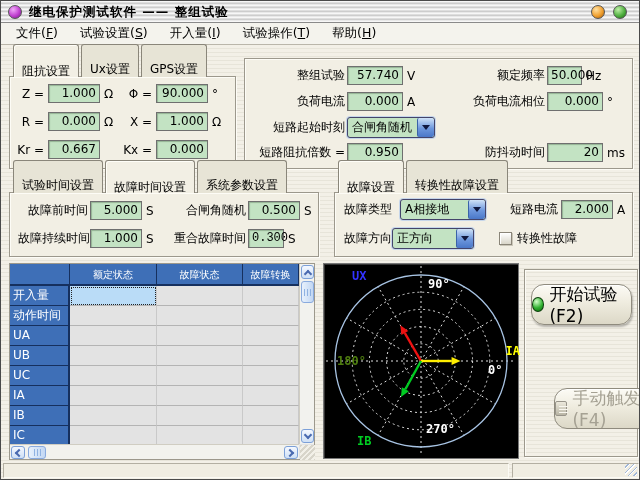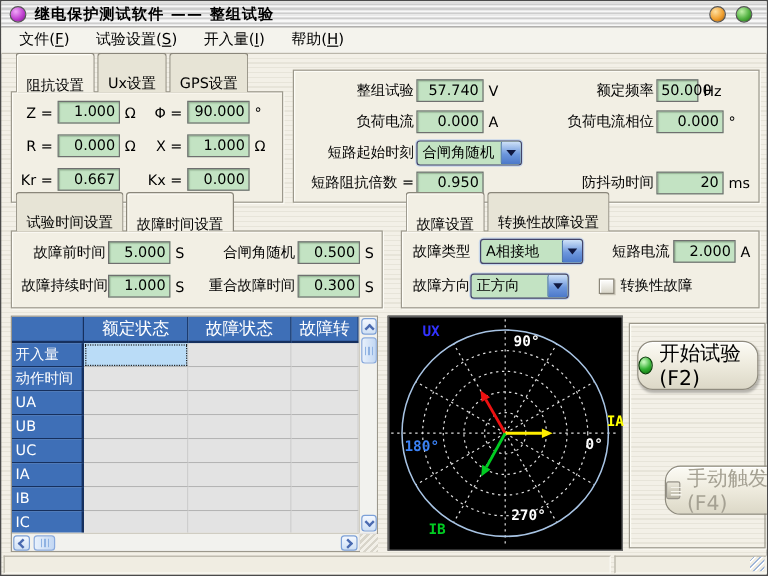--- a/index.html
+++ b/index.html
@@ -42,21 +42,21 @@
   .combo-btn{width:17px;background:linear-gradient(180deg,#cfe2f8,#6d97dd 55%,#4a77c8);
     border-left:1px solid #3a62a8;border-radius:2px;display:flex;align-items:center;justify-content:center;}
   .tri-down{width:0;height:0;border-left:4px solid transparent;border-right:4px solid transparent;border-top:5px solid #101840;}
 
   .irow,.srow,.trow,.frow{position:absolute;left:0;right:0;display:flex;align-items:center;}
 
   
   .tbl{position:absolute;left:8px;top:262px;width:306px;height:197px;background:#e3e3e3;border:1px solid #9c988c;}
   .tbl-grid{position:absolute;left:0;top:0;width:289px;height:180px;overflow:hidden;}
   .tbl-header{display:flex;height:22px;}
-  .hcell{background:#3e6fb7;color:#fff;font-size:14px;line-height:21px;text-align:center;
+  .hcell{background:#3e6fb7;color:#fff;font-size:10px;line-height:21px;text-align:center;
     border-right:1px solid #16305e;border-bottom:2px solid #16305e;}
   .tbl-row{display:flex;height:20px;}
   .rhead{width:60px;background:#3e6fb7;color:#fff;font-size:12px;line-height:19px;padding-left:3px;
     border-right:2px solid #16305e;border-bottom:1px solid #16305e;}
   .td{background:#e3e3e3;border-right:1px solid #c9c9c9;border-bottom:1px solid #b4b4b4;}
   .td.sel{background:#badcf7;outline:1px dotted #222;outline-offset:-2px;}
   .c1{width:60px;} .c2{width:87px;} .c3{width:86px;} .c4{width:56px;}
 
   
   .sb-btn{position:absolute;background:linear-gradient(180deg,#f4f8ff,#cfe0f5);border:1px solid #7ca0d8;
@@ -116,20 +116,21 @@
     <div class="orb orb-app"></div>
     <div class="title-text">继电保护测试软件 —— 整组试验</div>
     <div class="orb orb-min"></div>
     <div class="orb orb-cls"></div>
   </div>
 
   <div class="menubar">
     <div class="menu-item"><span>文件(</span><span class="hotkey">F</span><span>)</span></div>
     <div class="menu-item"><span>试验设置(</span><span class="hotkey">S</span><span>)</span></div>
     <div class="menu-item"><span>开入量(</span><span class="hotkey">I</span><span>)</span></div>
+    <div class="menu-item"><span>试验操作(</span><span class="hotkey">T</span><span>)</span></div>
     <div class="menu-item"><span>帮助(</span><span class="hotkey">H</span><span>)</span></div>
   </div>
 
   <div class="tabbar" style="left:12px;top:55px;">
     <div class="tab active">阻抗设置</div>
     <div class="tab">Ux设置</div>
     <div class="tab">GPS设置</div>
   </div>
   <div class="panel-body" style="left:8px;top:75px;width:227px;height:93px;">
     <div class="irow" style="top:7px;padding-left:6px;">
@@ -189,36 +190,37 @@
       <div style="width:34px;"></div>
       <div class="lbl" style="width:108px;text-align:right;">防抖动时间</div>
       <div class="field" style="width:56px;margin-left:2px;">20</div>
       <div class="unit">ms</div>
     </div>
   </div>
 
   <div class="tabbar" style="left:12px;top:171px;">
     <div class="tab">试验时间设置</div>
     <div class="tab active">故障时间设置</div>
+    <div class="tab">系统参数设置</div>
   </div>
   <div class="panel-body" style="left:8px;top:191px;width:310px;height:65px;">
     <div class="trow" style="top:8px;padding-left:8px;">
       <div class="lbl" style="width:70px;text-align:right;">故障前时间</div>
       <div class="field" style="width:52px;margin-left:2px;">5.000</div>
       <div class="unit" style="width:18px;">S</div>
       <div class="lbl" style="width:86px;text-align:right;">合闸角随机</div>
       <div class="field" style="width:52px;margin-left:2px;">0.500</div>
       <div class="unit">S</div>
     </div>
     <div class="trow" style="top:36px;padding-left:8px;">
       <div class="lbl" style="width:70px;text-align:center;">故障持续时间</div>
       <div class="field" style="width:52px;margin-left:2px;">1.000</div>
       <div class="unit" style="width:18px;">S</div>
       <div class="lbl" style="width:86px;text-align:right;">重合故障时间</div>
-      <div class="field" style="width:52px;margin-left:2px;">0.300</div>
+      <div class="field" style="width:36px;margin-left:2px;font-family:Liberation Mono, monospace;">0.300</div>
       <div class="unit">S</div>
     </div>
   </div>
 
   <div class="tabbar" style="left:337px;top:171px;">
     <div class="tab active">故障设置</div>
     <div class="tab">转换性故障设置</div>
   </div>
   <div class="panel-body" style="left:333px;top:191px;width:299px;height:65px;">
     <div class="frow" style="top:6px;padding-left:5px;">
@@ -352,21 +354,21 @@
         <polygon points="76.36000000000001,61.25047133177837 84.32410161513776,67.04469996583832 77.39589838486226,71.04469996583832" fill="#ee1111"></polygon>
         <line x1="97" y1="97" x2="127.56" y2="97" stroke="#ffee00" stroke-width="2.4"></line>
         <polygon points="136.56,97 127.56,101 127.56,93" fill="#ffee00"></polygon>
         <line x1="97" y1="97" x2="81.35034545844825" y2="125.2327241464597" stroke="#00cc22" stroke-width="2.4"></line>
         <polygon points="76.98705887623122,133.10430151071427 77.85186662989067,123.29348566547435 84.84882428700583,127.17196262744505" fill="#00cc22"></polygon>
       </svg>
     <div class="pl" style="left: 28px; top: 5px; color: rgb(51, 51, 255);">UX</div>
     <div class="pl" style="left: 104px; top: 13px; color: rgb(255, 255, 255);">90°</div>
     <div class="pl" style="right: -2px; top: 80px; color: rgb(255, 255, 0);">IA</div>
     <div class="pl" style="left: 164px; top: 99px; color: rgb(255, 255, 255);">0°</div>
-    <div class="pl" style="left: 13px; top: 101px; color: #3b82f6;">180°</div>
+    <div class="pl" style="left: 13px; top: 90px; color: #4d7c0f;">180°</div>
     <div class="pl" style="left: 102px; top: 158px; color: rgb(255, 255, 255);">270°</div>
     <div class="pl" style="left: 33px; top: 170px; color: rgb(0, 204, 34);">IB</div>
   </div>
 
   <div class="btn-group">
     <div class="act-btn" style="top:14px;">
       <div class="start-icon"></div>
       <span>开始试验(F2)</span>
     </div>
     <div class="act-btn disabled" style="top:118px;margin-left:23px;">

